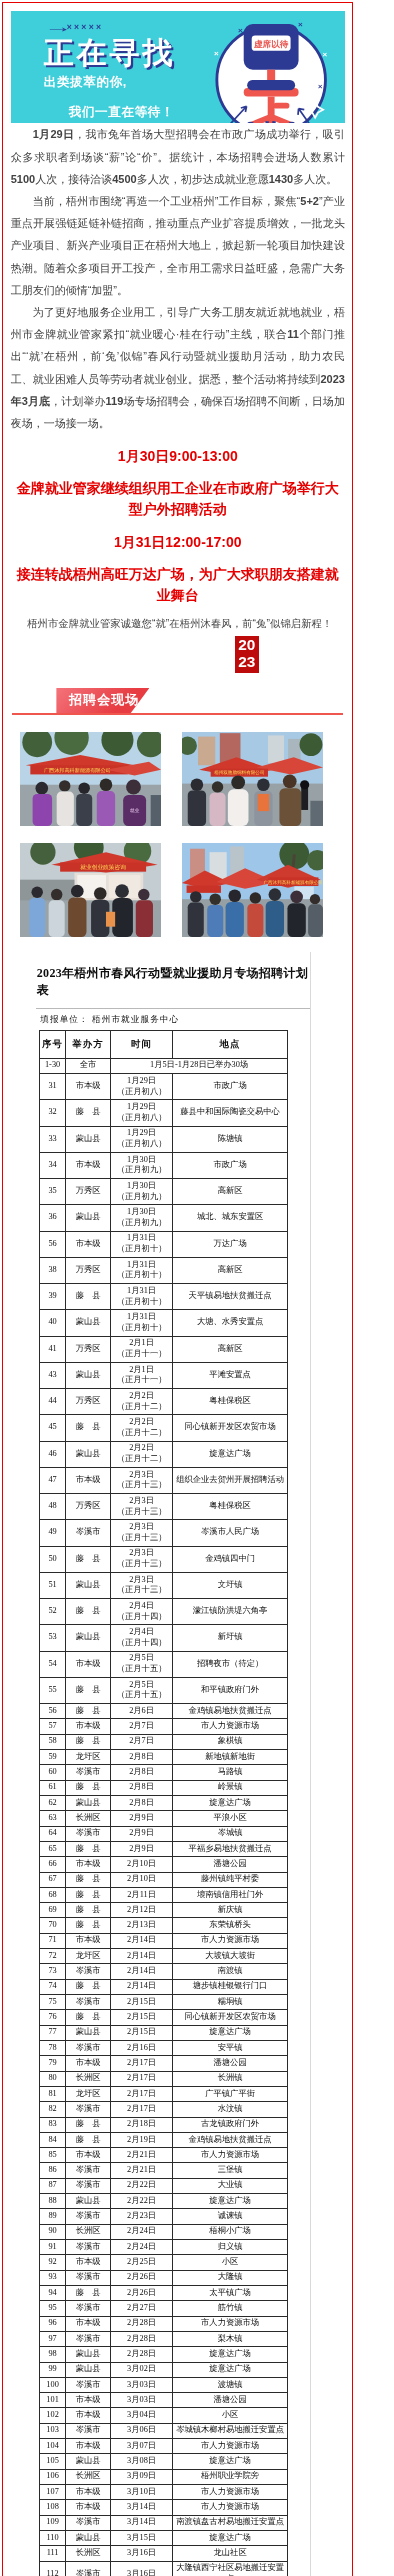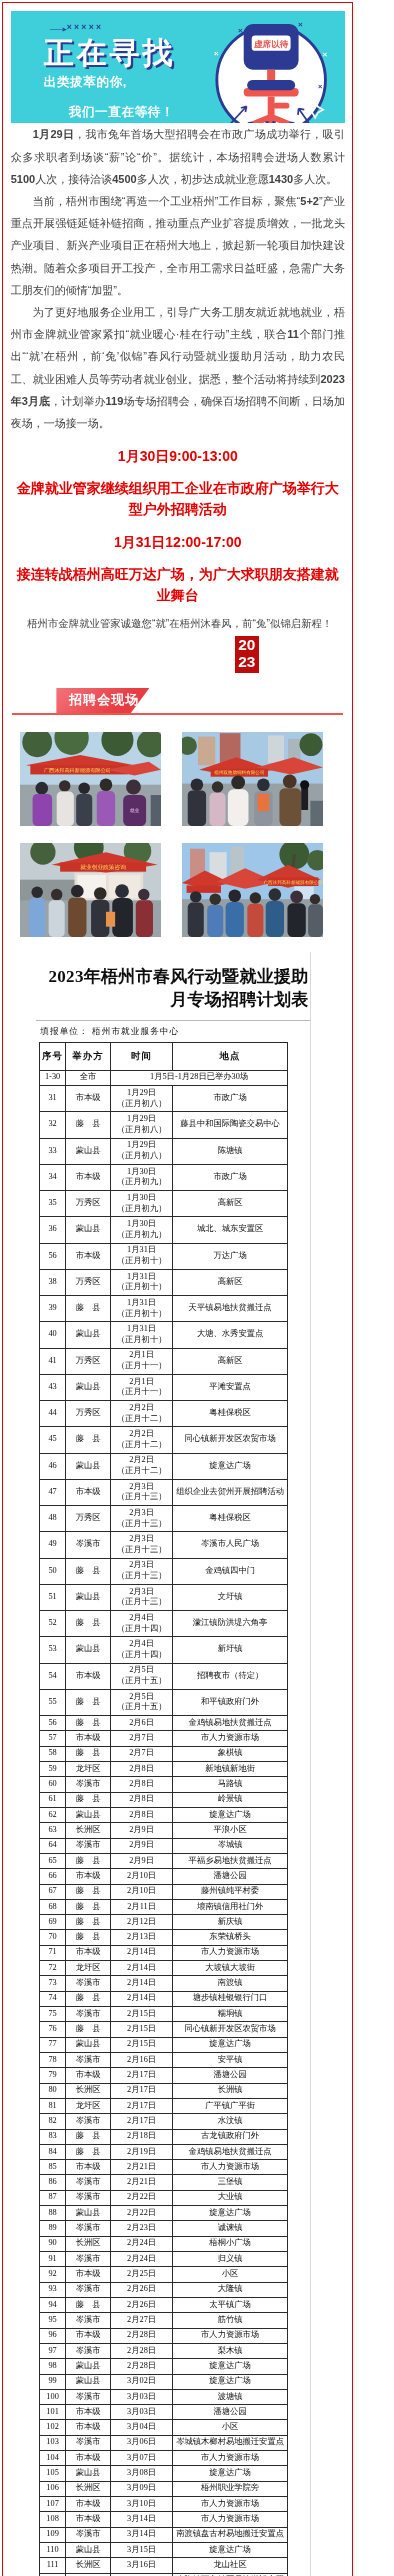--- a/index.html
+++ b/index.html
@@ -48,22 +48,22 @@
     color:#fff;font-size:13px;font-weight:700;letter-spacing:1.1px;margin-left:44px;
   }
   .section-rule{position:absolute;left:1.7px;right:2.3px;bottom:0;height:2.3px;background:#ee564e;}
   
   .photo-grid{margin:17px 0 0 9.1px;width:304px;display:grid;grid-template-columns:141px 141px;column-gap:21px;row-gap:17px;}
   .photo{width:100%;height:94px;margin:0;overflow:hidden;}
   .photo svg{display:block;width:100%;height:100%;}
   
   .sheet{margin:15px 0 0 25px;width:275px;background:#fff;border-right:0.6px solid #d9d9d9;padding-bottom:6.9px;box-sizing:border-box;}
   .sheet-title{
-    font-family:"Liberation Serif","DejaVu Serif",serif;font-weight:700;font-size:17px;
-    color:#0d0d0d;text-align:right;padding:12.6px 1.1px 9.1px 1.1px;letter-spacing:0.3px;
+    font-family:"Liberation Serif","DejaVu Serif",serif;font-weight:700;font-size:12px;
+    color:#0d0d0d;text-align:left;padding:12.6px 1.1px 9.1px 1.1px;letter-spacing:0.3px;
   }
   .unit-line{
     font-family:"Liberation Serif","DejaVu Serif",serif;font-size:8.6px;color:#0d0d0d;
     border-top:0.6px solid #b9b9b9;padding:4.6px 0 4px 4.6px;letter-spacing:1.1px;
   }
   table.sched{
     border-collapse:collapse;margin-left:3.4px;width:249px;table-layout:fixed;
     font-family:"Liberation Serif","DejaVu Serif",serif;color:#0d0d0d;
     border:1.1px solid #1a1a1a;
   }

